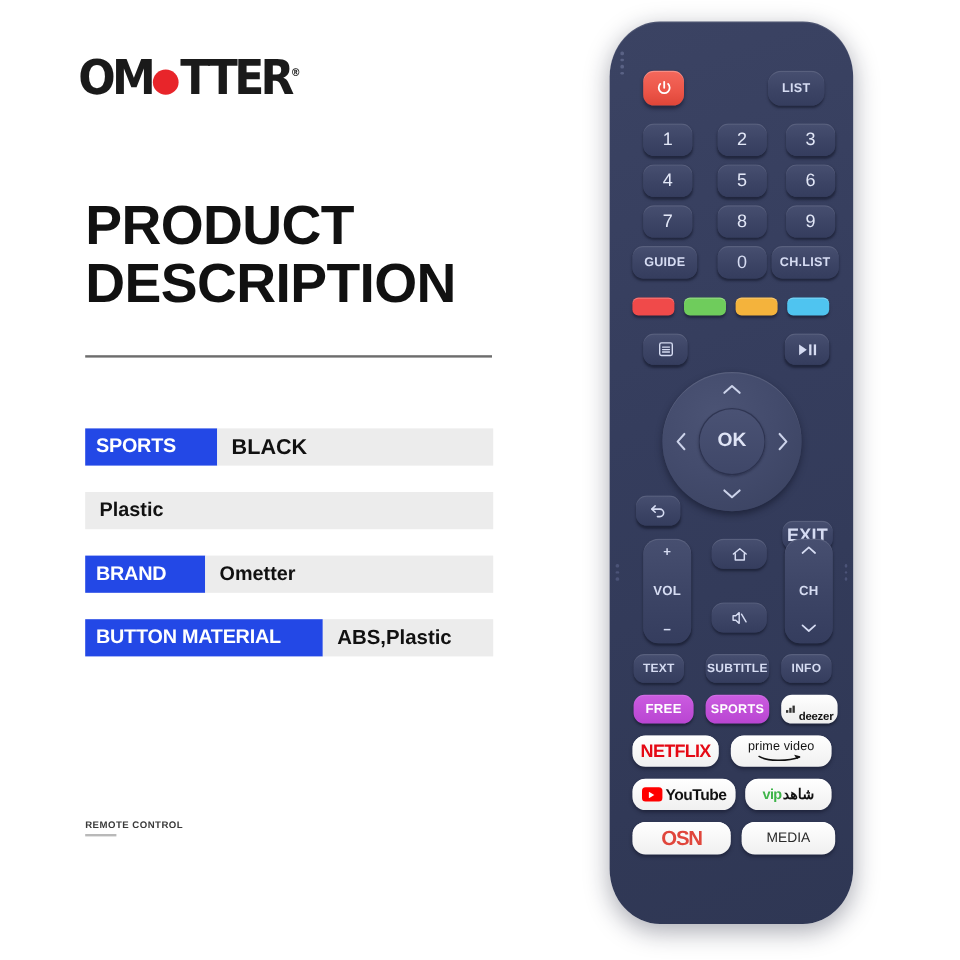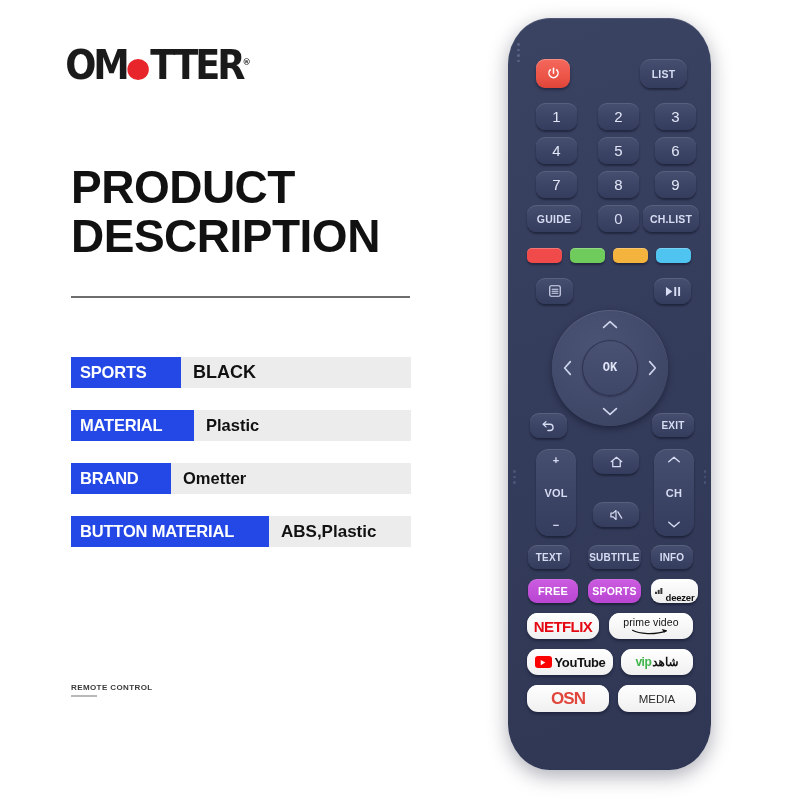--- a/index.html
+++ b/index.html
@@ -116,30 +116,30 @@
     position:absolute;left:44px;top:292px;width:116px;height:116px;border-radius:50%;
     background:radial-gradient(circle at 38% 30%,#4b5374 0%,#434b6c 48%,#39415f 100%);
     box-shadow:0 3px 6px rgba(15,18,35,.55), inset 0 1px 0 rgba(255,255,255,.10);
   }
   .dpad-ok{
     position:absolute;left:50%;top:50%;transform:translate(-50%,-50%);
     width:56px;height:56px;border-radius:50%;
     background:linear-gradient(180deg,#4a5274 0%,#3f4768 100%);
     box-shadow:inset 0 0 0 1px rgba(30,35,60,.6), 0 1px 2px rgba(15,18,35,.4);
     display:flex;align-items:center;justify-content:center;
-    color:#dfe4f5;font-size:12px;font-weight:bold;font-family:Liberation Mono, monospace;
+    color:#dfe4f5;font-size:16px;font-weight:bold;
   }
   .dp-arrow{position:absolute;color:#ccd3ea;display:flex;align-items:center;justify-content:center;}
   .dp-up{left:50%;top:9px;transform:translateX(-50%);}
   .dp-down{left:50%;bottom:9px;transform:translateX(-50%);}
   .dp-left{left:10px;top:50%;transform:translateY(-50%);}
   .dp-right{right:10px;top:50%;transform:translateY(-50%);}
 
   .back-btn{left:22px;top:395px;width:37px;height:25px;}
-  .exit-btn{left:144px;top:395px;width:42px;height:24px;font-size:10px;}
+  .exit-btn{left:144px;top:416px;width:42px;height:24px;font-size:15px;}
 
   .vol{left:28px;top:431px;width:40px;height:77px;border-radius:13px;
        flex-direction:column;justify-content:space-between;padding:5px 0;}
   .vol span{font-size:11px;font-weight:bold;color:#d6dcf2;}
   .ch{left:146px;top:431px;width:40px;height:77px;border-radius:13px;
       flex-direction:column;justify-content:space-between;padding:5px 0;}
   .ch span{font-size:11px;font-weight:bold;color:#d6dcf2;}
   .home-btn{left:85px;top:431px;width:46px;height:25px;border-radius:10px;}
   .mute-btn{left:85px;top:484px;width:46px;height:25px;border-radius:10px;}
 
@@ -198,21 +198,20 @@
   </div>
 
   <div class="rule"></div>
 
   <div class="spec-table">
     <div class="spec-row r1">
       <div class="spec-label" style="width:92px">SPORTS</div>
       <div class="spec-value">BLACK</div>
     </div>
     <div class="spec-row r2">
-      <div class="spec-label" style="width:105px">MATERIAL</div>
       <div class="spec-value">Plastic</div>
     </div>
     <div class="spec-row r4">
       <div class="spec-label" style="width:82px">BRAND</div>
       <div class="spec-value">Ometter</div>
     </div>
     <div class="spec-row r5">
       <div class="spec-label" style="width:180px">BUTTON MATERIAL</div>
       <div class="spec-value">ABS,Plastic</div>
     </div>

